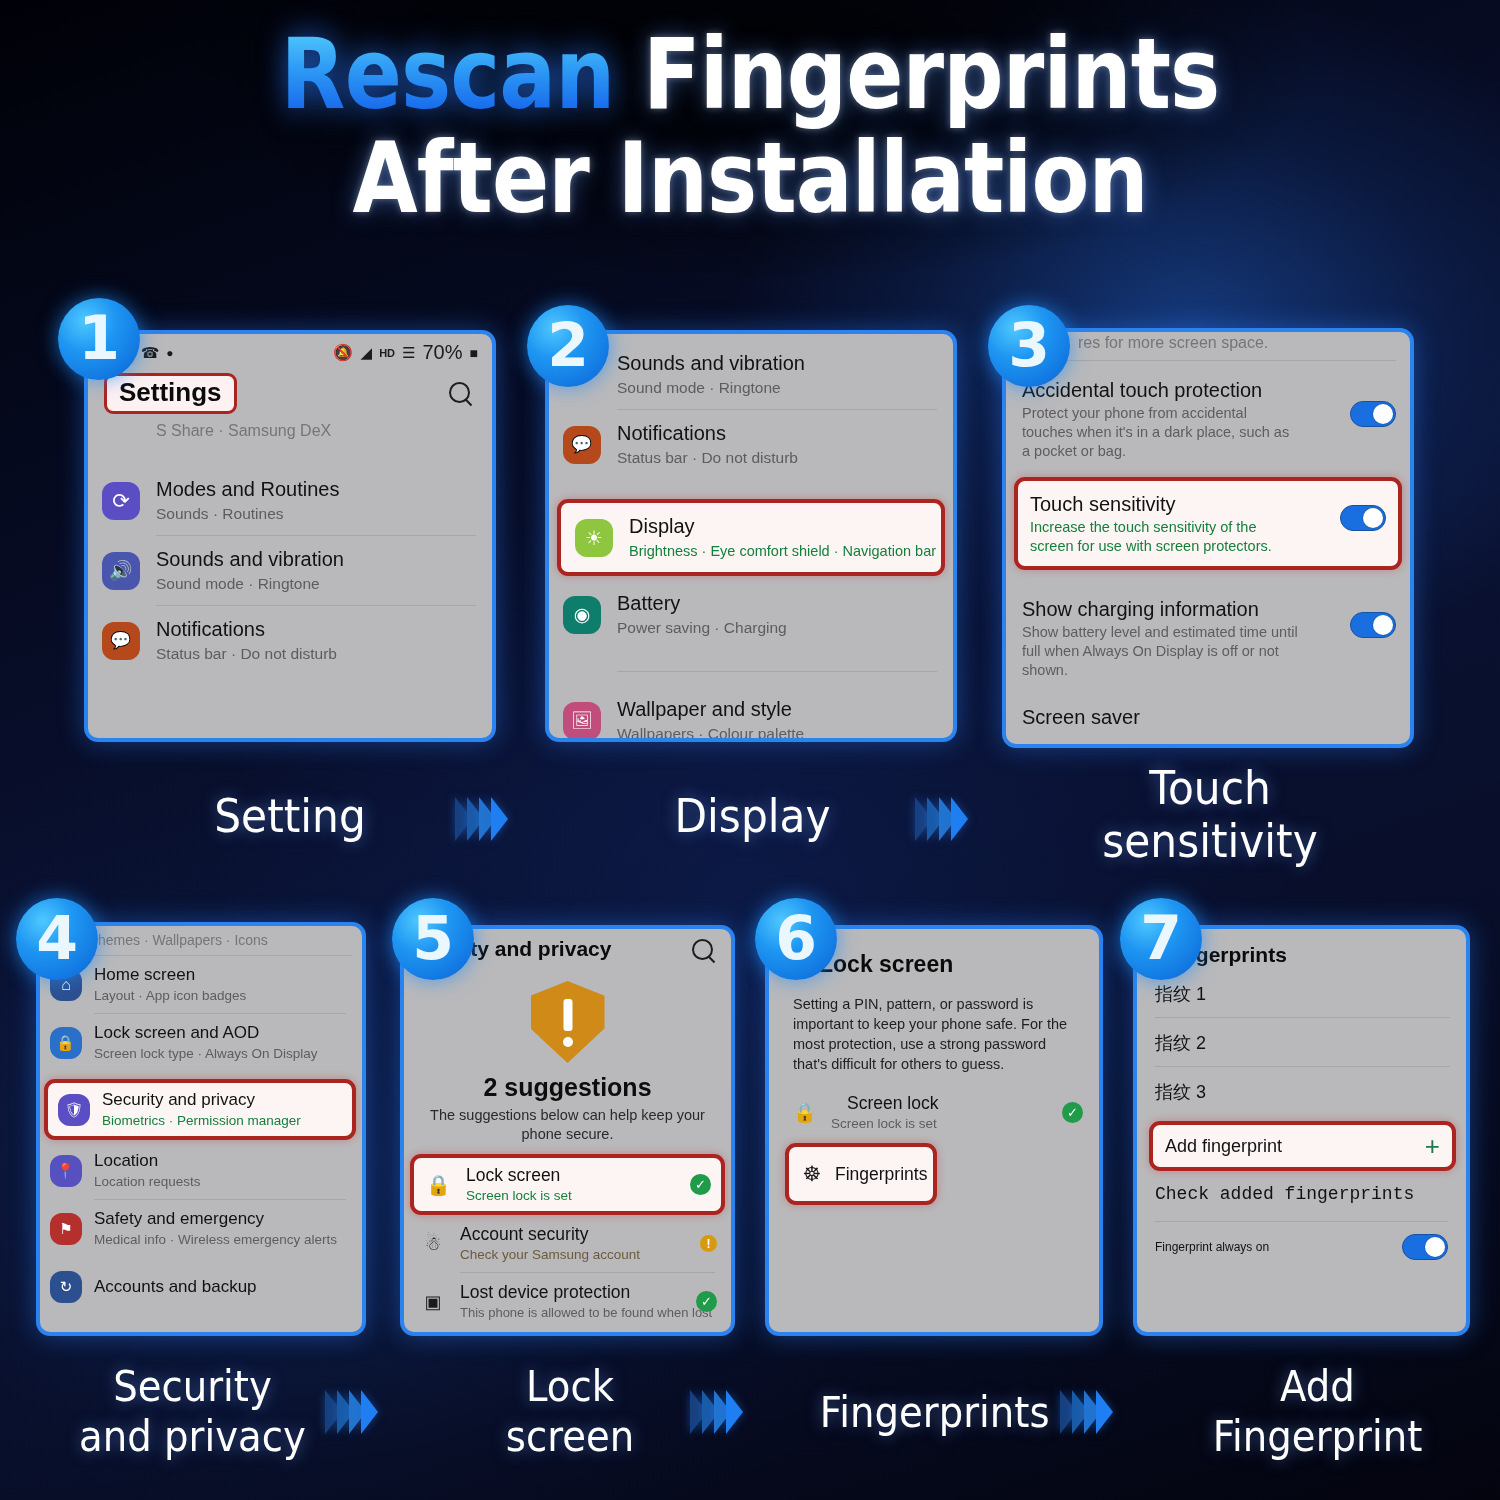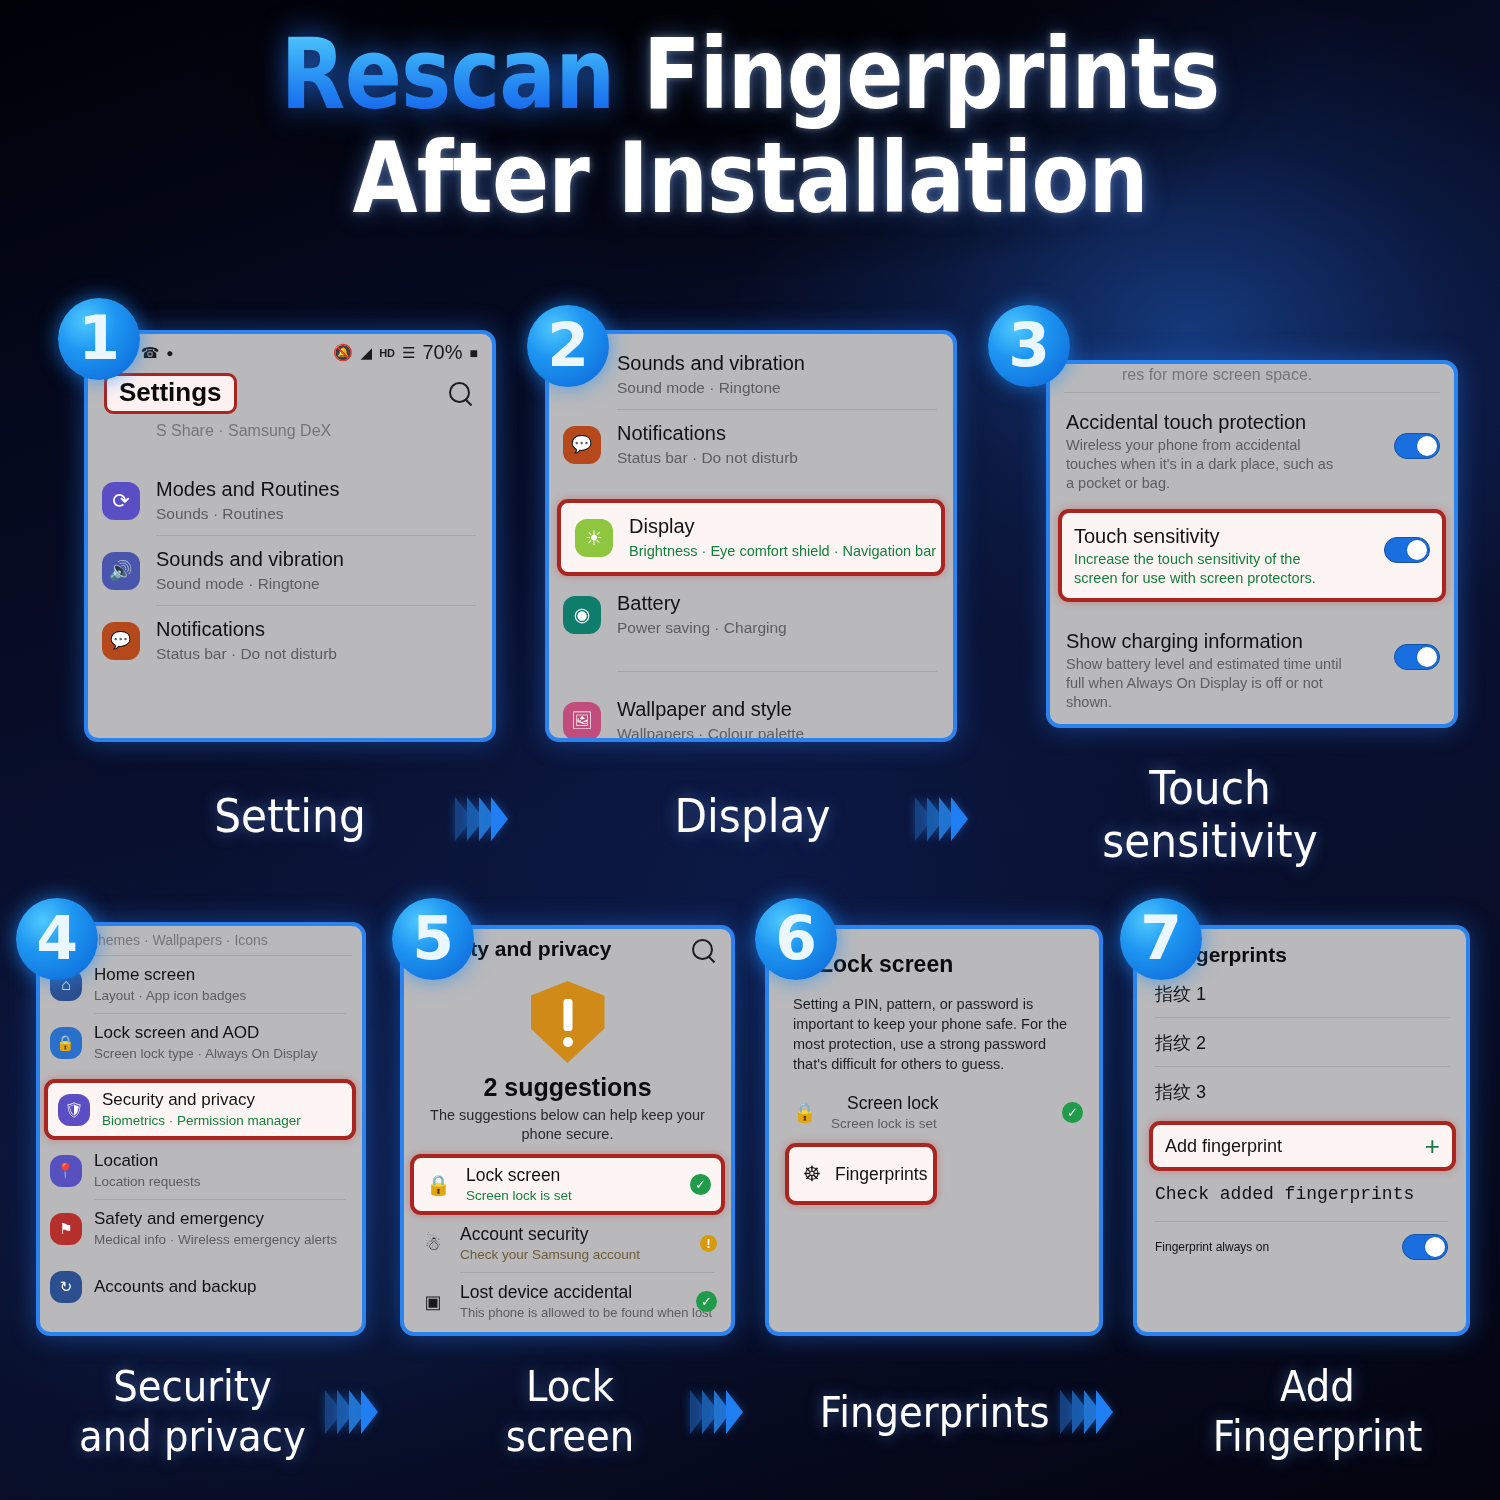--- a/index.html
+++ b/index.html
@@ -241,27 +241,27 @@
   <div class="row" style="margin-top:14px;">
     <div class="ico" style="background:#c04d7c;font-size:17px;">🖼</div>
     <div class="txt">
         <div class="r-title">Wallpaper and style</div>
         <div class="r-sub">Wallpapers  ·  Colour palette</div>
       </div>
   </div>
 </div>
 
 <div class="badge" style="left:988px; top:305px;">3</div>
-<div class="card" style="left:1046px; top:328px; width:412px; height:368px;margin-top:32px;">
+<div class="card" style="left:1002px; top:328px; width:412px; height:420px;">
   <div class="fadetop" style="padding-left:72px; padding-top:2px;">res for more screen space.</div>
   <div class="divider" style="margin:8px 14px 0 14px;"></div>
   <div class="row" style="padding:16px 14px 10px 16px; align-items:flex-start;">
     <div class="txt" style="padding-right:14px;">
       <div class="r-title">Accidental touch protection</div>
-      <div class="r-sub" style="white-space:normal; font-size:14.5px; line-height:19px; max-width:270px;">Wireless your phone from accidental touches when it's in a dark place, such as a pocket or bag.</div>
+      <div class="r-sub" style="white-space:normal; font-size:14.5px; line-height:19px; max-width:270px;">Protect your phone from accidental touches when it's in a dark place, such as a pocket or bag.</div>
     </div>
     <div class="toggle" style="margin-top:24px;"></div>
   </div>
   <div class="row hl" style="margin:6px 8px 0 8px; padding:10px 12px 10px 12px; align-items:flex-start;">
     <div class="txt" style="padding-right:12px;">
       <div class="r-title">Touch sensitivity</div>
       <div class="r-sub" style="white-space:normal; font-size:14.5px; line-height:19px; max-width:268px;">Increase the touch sensitivity of the screen for use with screen protectors.</div>
     </div>
     <div class="toggle" style="margin-top:14px;"></div>
   </div>
@@ -355,21 +355,21 @@
     <div class="txt">
         <div class="r-title" style="font-size:17.5px;line-height:22px;">Account security</div>
         <div class="r-sub" style="font-size:13.5px;line-height:18px;color:#6d5a3c;">Check your Samsung account</div>
       </div>
     <div class="warn">!</div>
   </div>
   <div class="divider" style="margin-left:56px;"></div>
   <div class="row" style="padding:8px 14px;">
     <div class="ico" style="background:transparent;color:#1a1a1a;font-size:18px;width:30px;flex:0 0 30px;margin-right:12px;">▣</div>
     <div class="txt">
-        <div class="r-title" style="font-size:17.5px;line-height:22px;">Lost device accidental</div>
+        <div class="r-title" style="font-size:17.5px;line-height:22px;">Lost device protection</div>
         <div class="r-sub" style="font-size:13px;line-height:18px;">This phone is allowed to be found when lost</div>
       </div>
     <div class="chk">✓</div>
   </div>
 </div>
 
 <div class="badge" style="left:755px; top:898px;">6</div>
 <div class="card" style="left:765px; top:925px; width:338px; height:411px;">
   <div style="padding:22px 14px 2px 46px;">
     <span class="hdr-title-plain" style="font-size:23px;">Lock screen</span>

